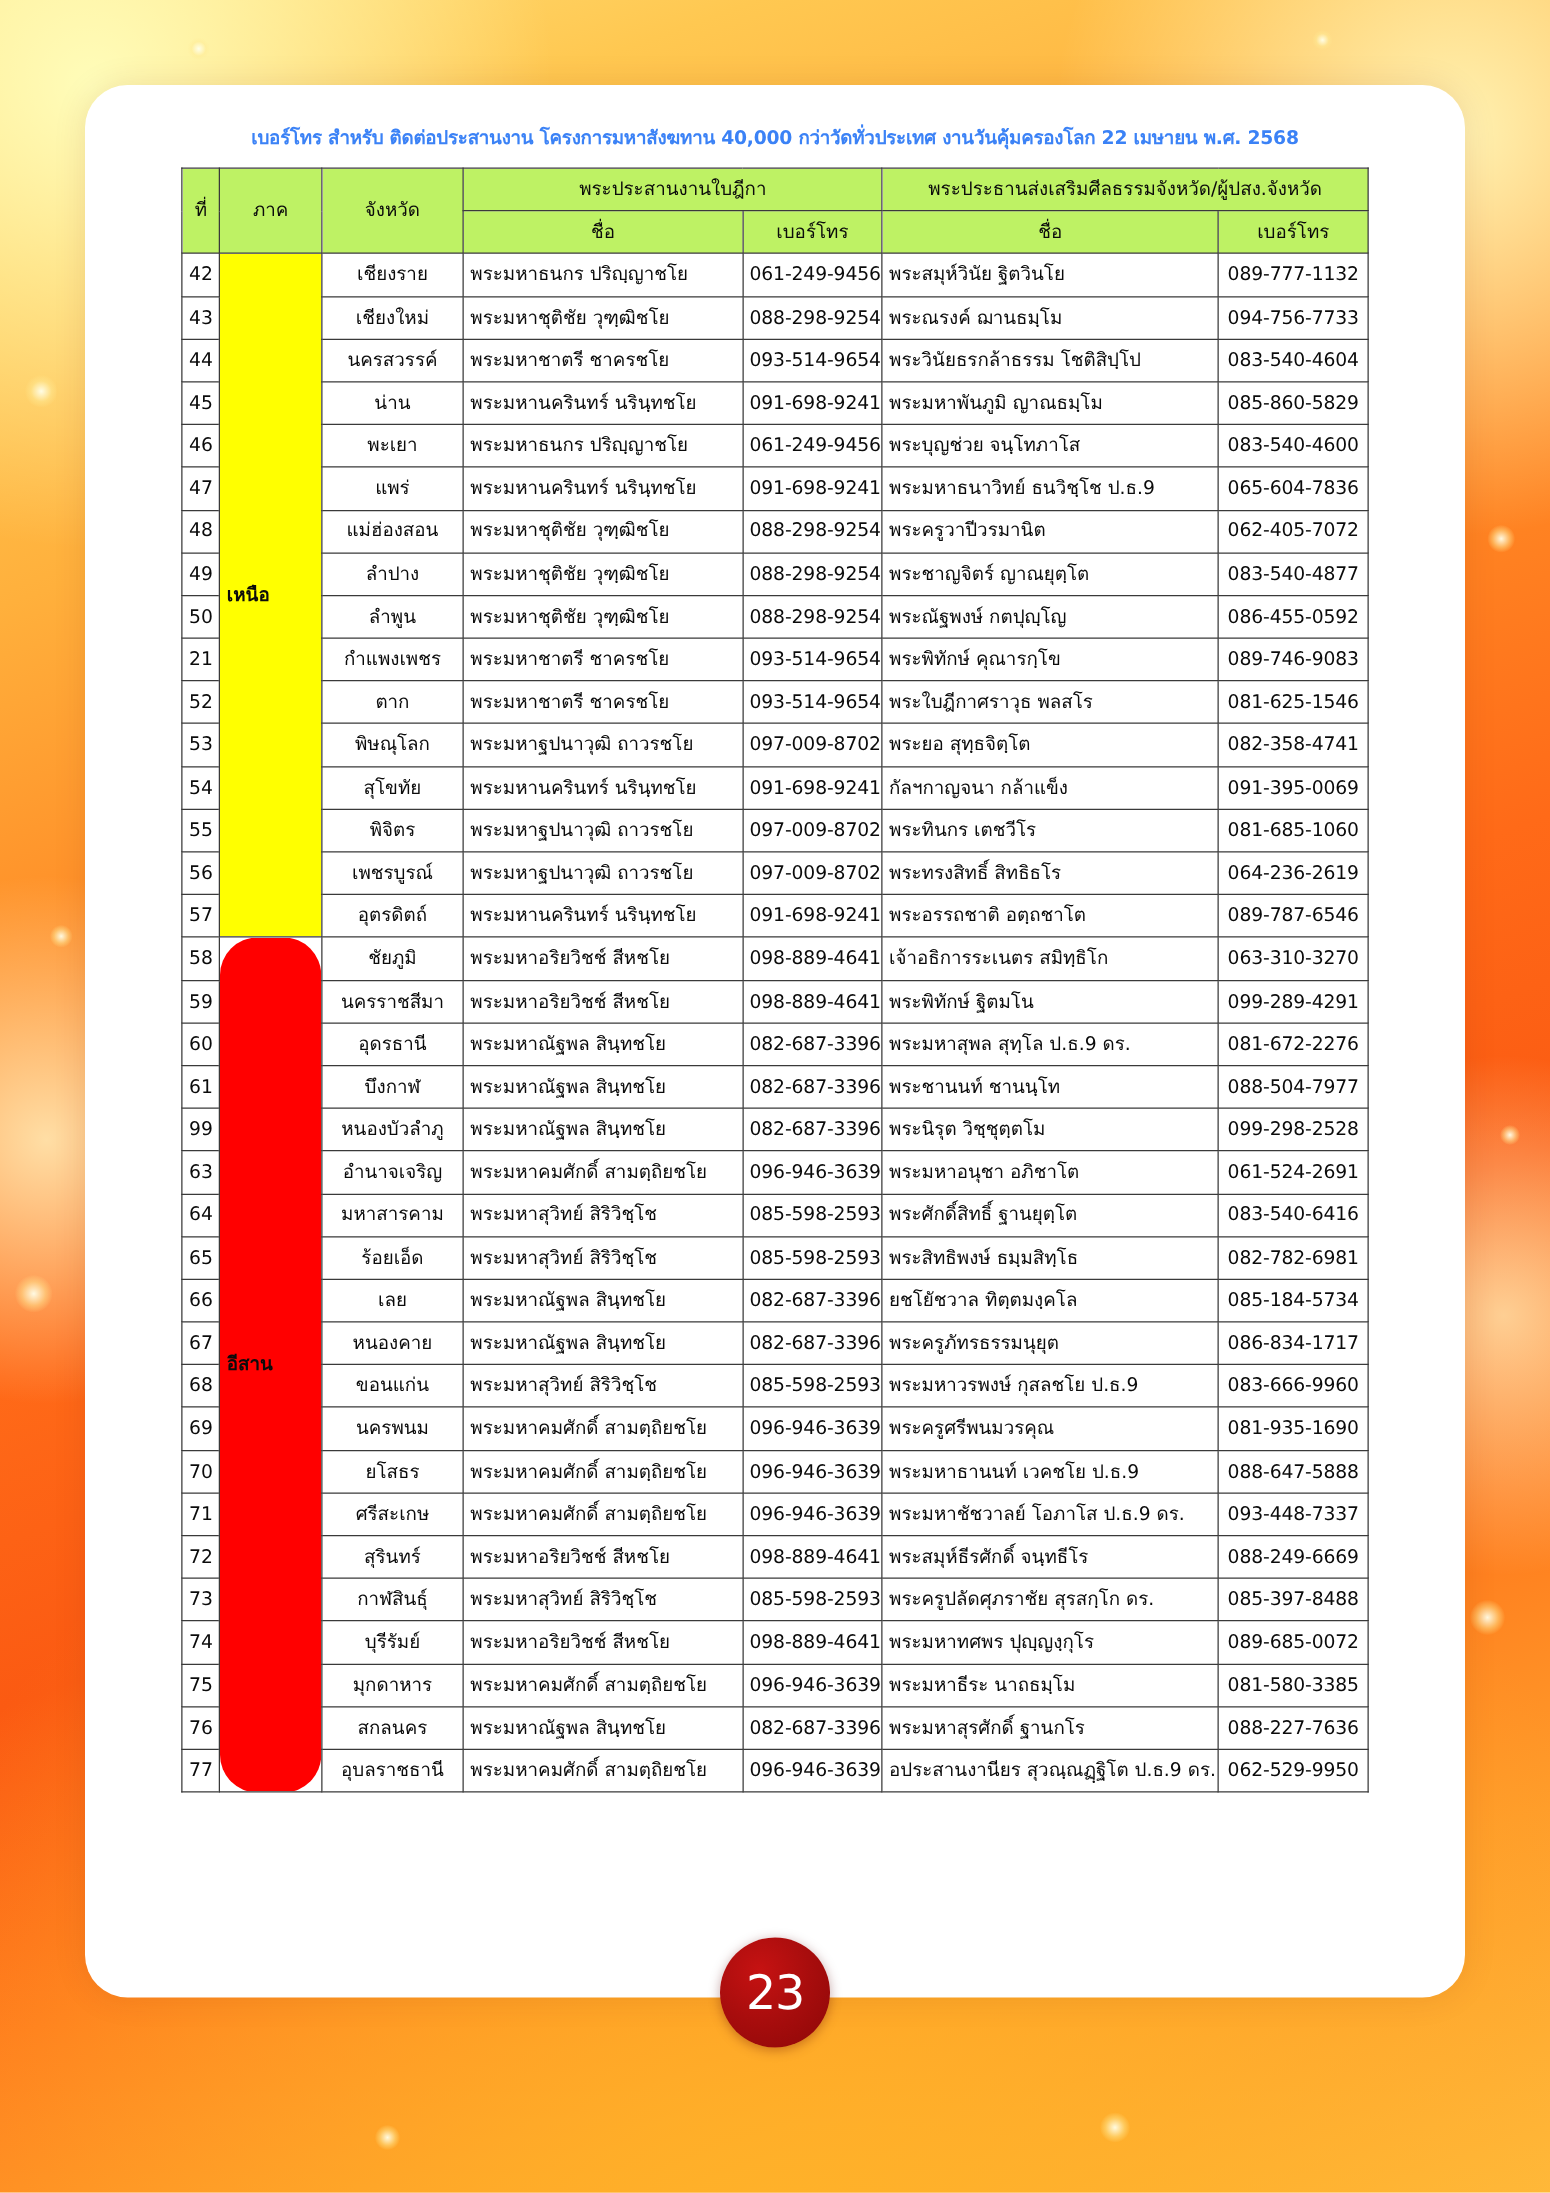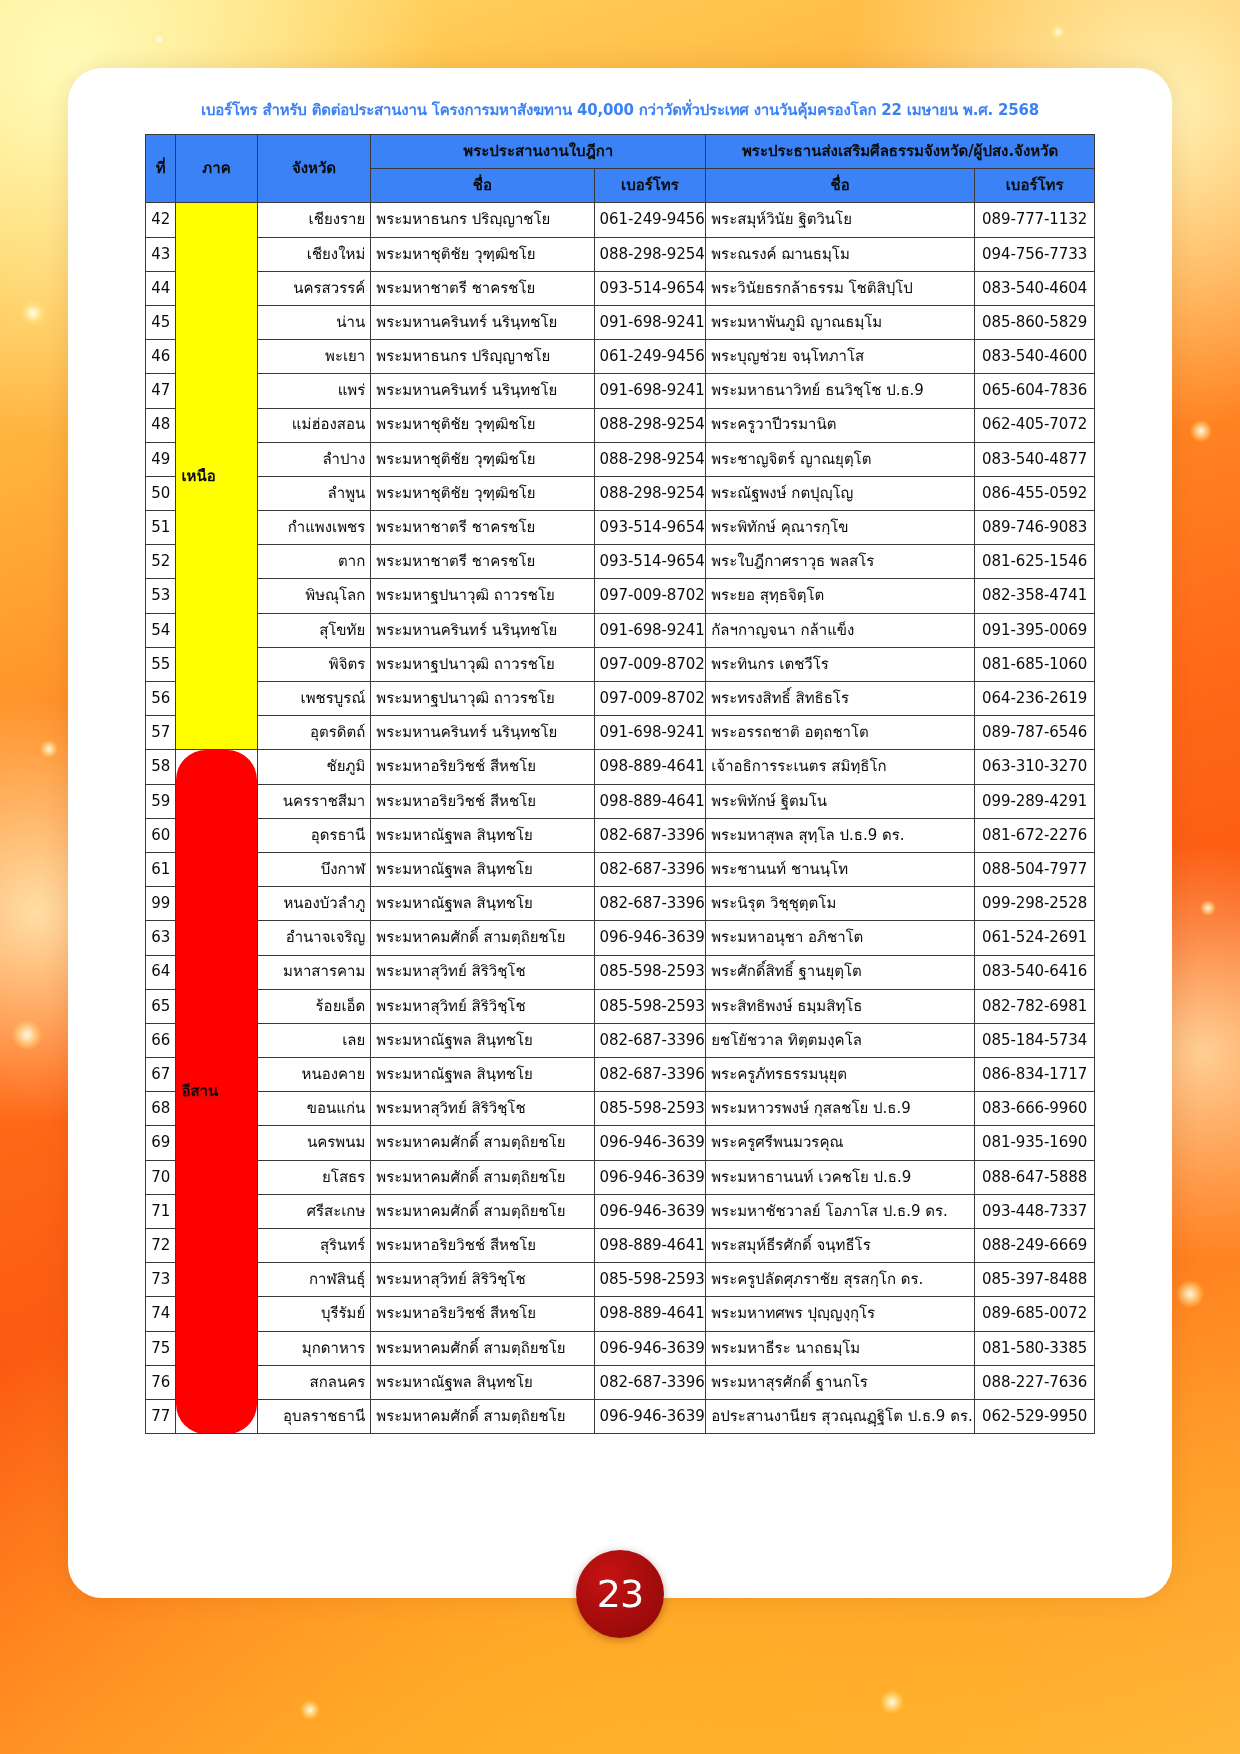--- a/index.html
+++ b/index.html
@@ -75,39 +75,39 @@
     font-size: 15px;
     color: #0b0b0b;
     padding: 3px 5px;
     height: 34.2px;
     line-height: 1.15;
     overflow: hidden;
     white-space: nowrap;
   }
 
   thead th {
-    background: #3b82f6;
+    background: #bef264;
     text-align: center;
-    font-weight: bold;
+    font-weight: normal;
     font-size: 15.5px;
     color: #111;
   }
 
   
   col.c-no      { width: 30px;  }
   col.c-region  { width: 80px;  }
   col.c-prov    { width: 112px; }
   col.c-name1   { width: 220px; }
   col.c-tel1    { width: 110px; }
   col.c-name2   { width: 265px; }
   col.c-tel2    { width: 118px; }
 
   td.no      { text-align: center; font-size: 14.5px; }
   td.region  { font-weight: bold; font-size: 16px; padding: 0; }
-  td.prov    { text-align: right; }
+  td.prov    { text-align: center; }
   td.name    { text-align: left;  padding-left: 7px; }
   td.tel     { text-align: center; font-size: 14.5px; letter-spacing: -0.1px; }
 
   td.region.north { background: #ffff00; }
   td.region.isan  { background: #ff0000; border-radius: 30px; }
 
   
   .page-badge {
     position: absolute;
     left: 50%;
@@ -238,21 +238,21 @@
         </tr>
         <tr>
           <td class="no">50</td>
           <td class="prov">ลำพูน</td>
           <td class="name">พระมหาชุติชัย วุฑฺฒิชโย</td>
           <td class="tel">088-298-9254</td>
           <td class="name">พระณัฐพงษ์ กตปุญฺโญ</td>
           <td class="tel">086-455-0592</td>
         </tr>
         <tr>
-          <td class="no">51</td>
+          <td class="no">21</td>
           <td class="prov">กำแพงเพชร</td>
           <td class="name">พระมหาชาตรี ชาครชโย</td>
           <td class="tel">093-514-9654</td>
           <td class="name">พระพิทักษ์ คุณารกฺโข</td>
           <td class="tel">089-746-9083</td>
         </tr>
         <tr>
           <td class="no">52</td>
           <td class="prov">ตาก</td>
           <td class="name">พระมหาชาตรี ชาครชโย</td>

